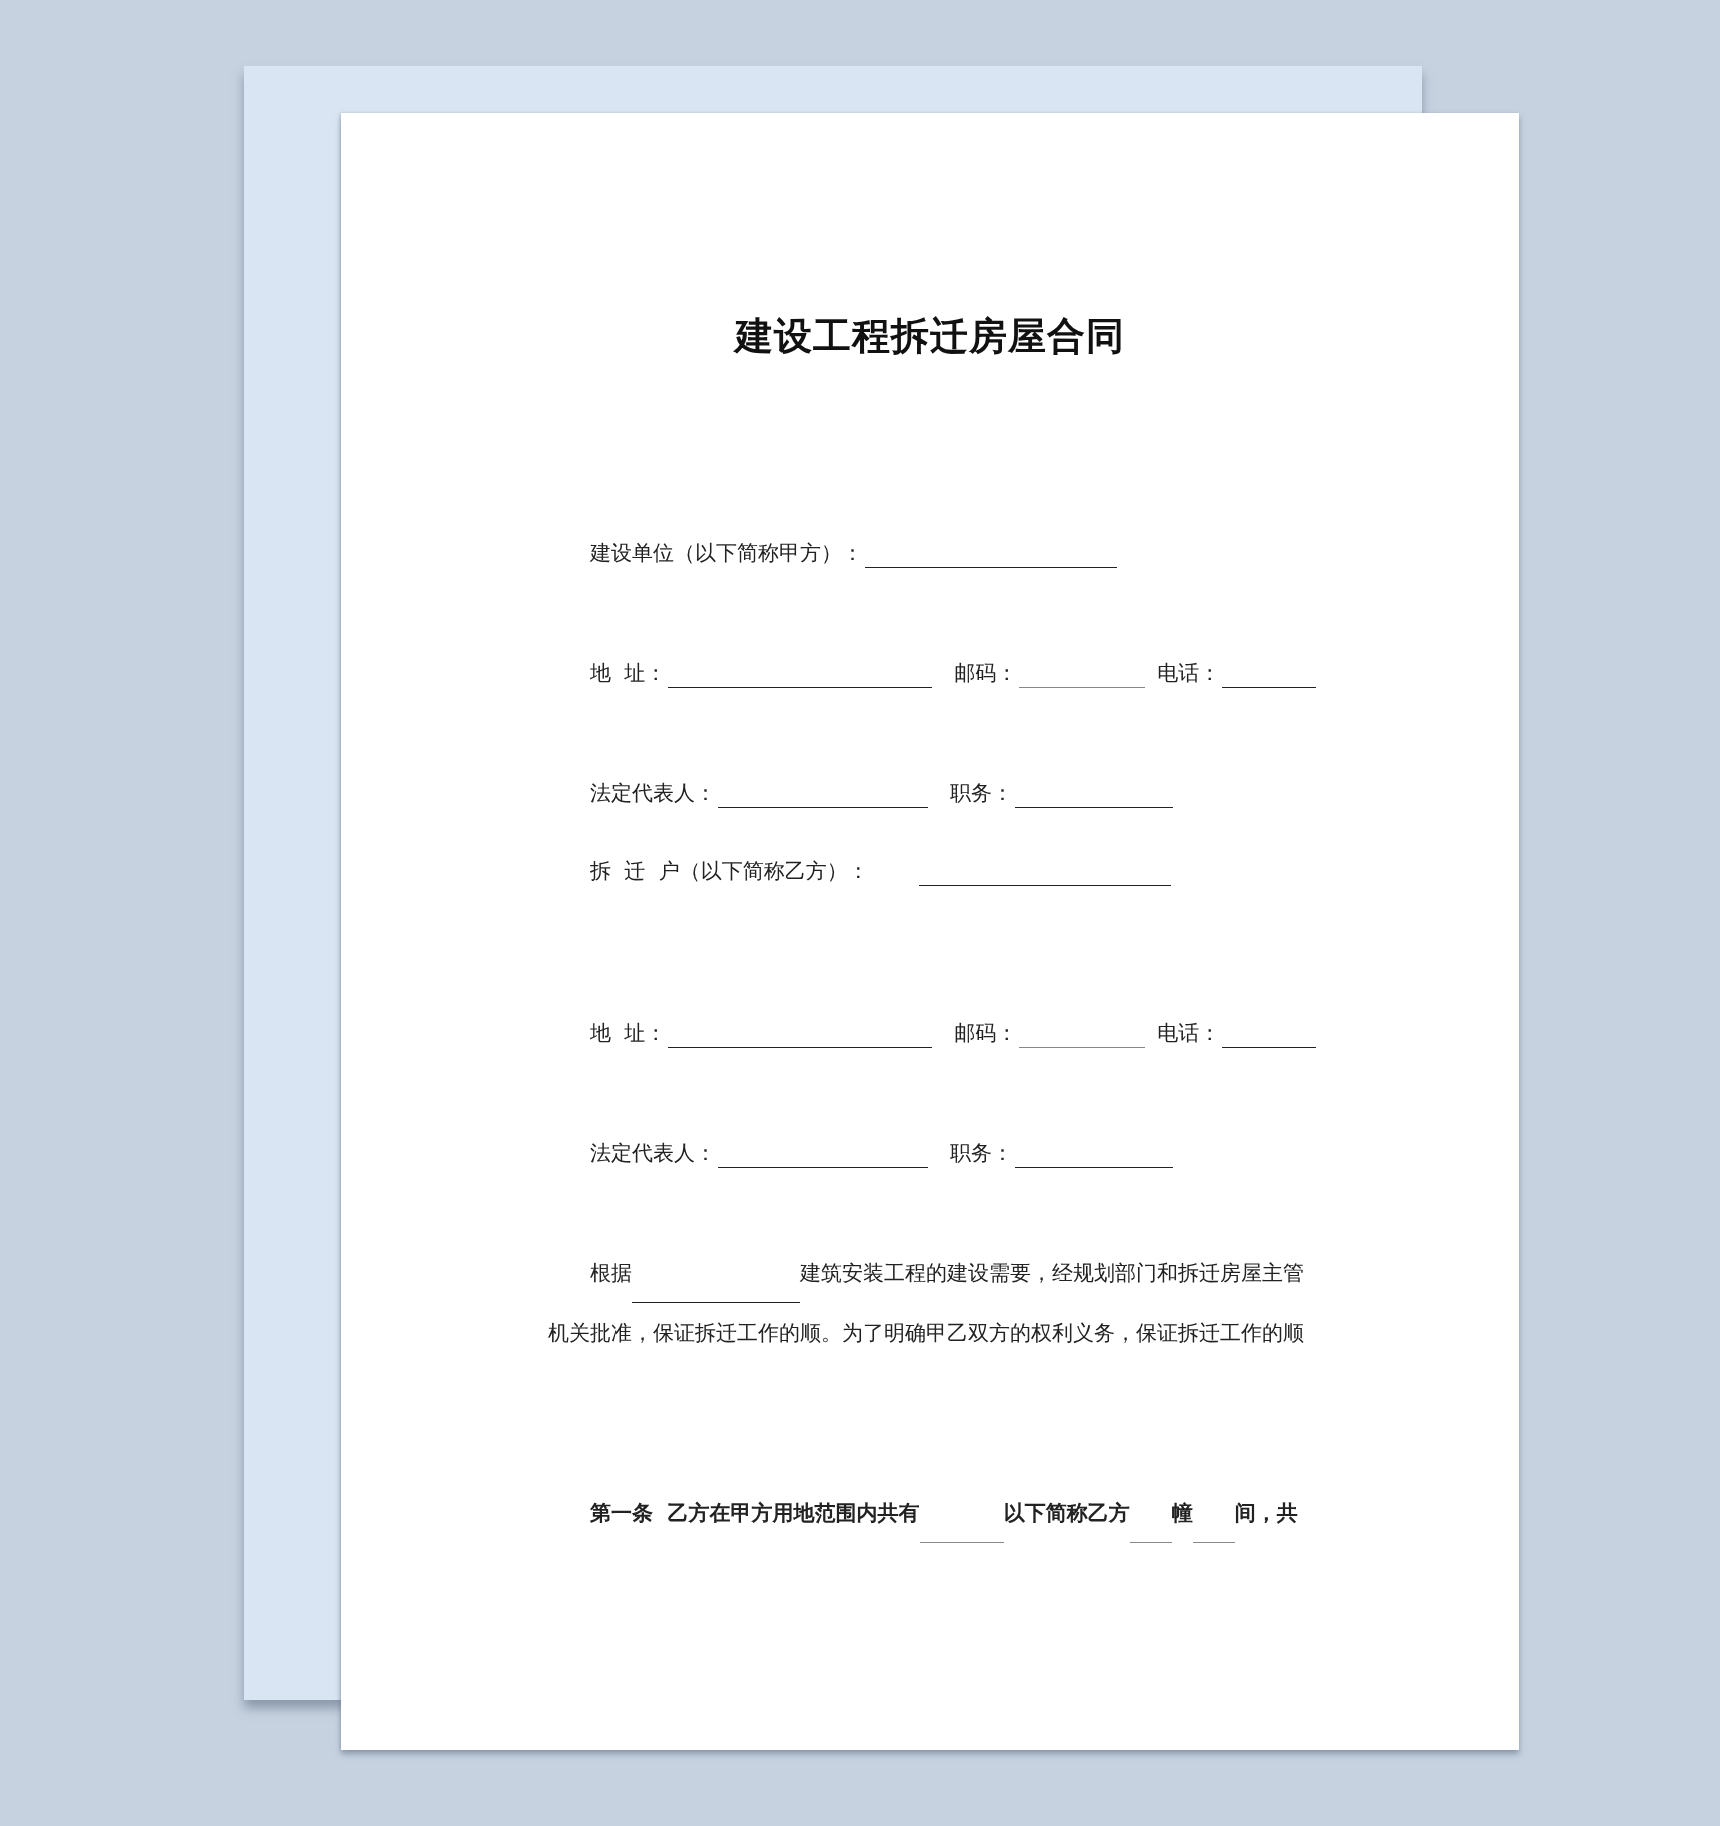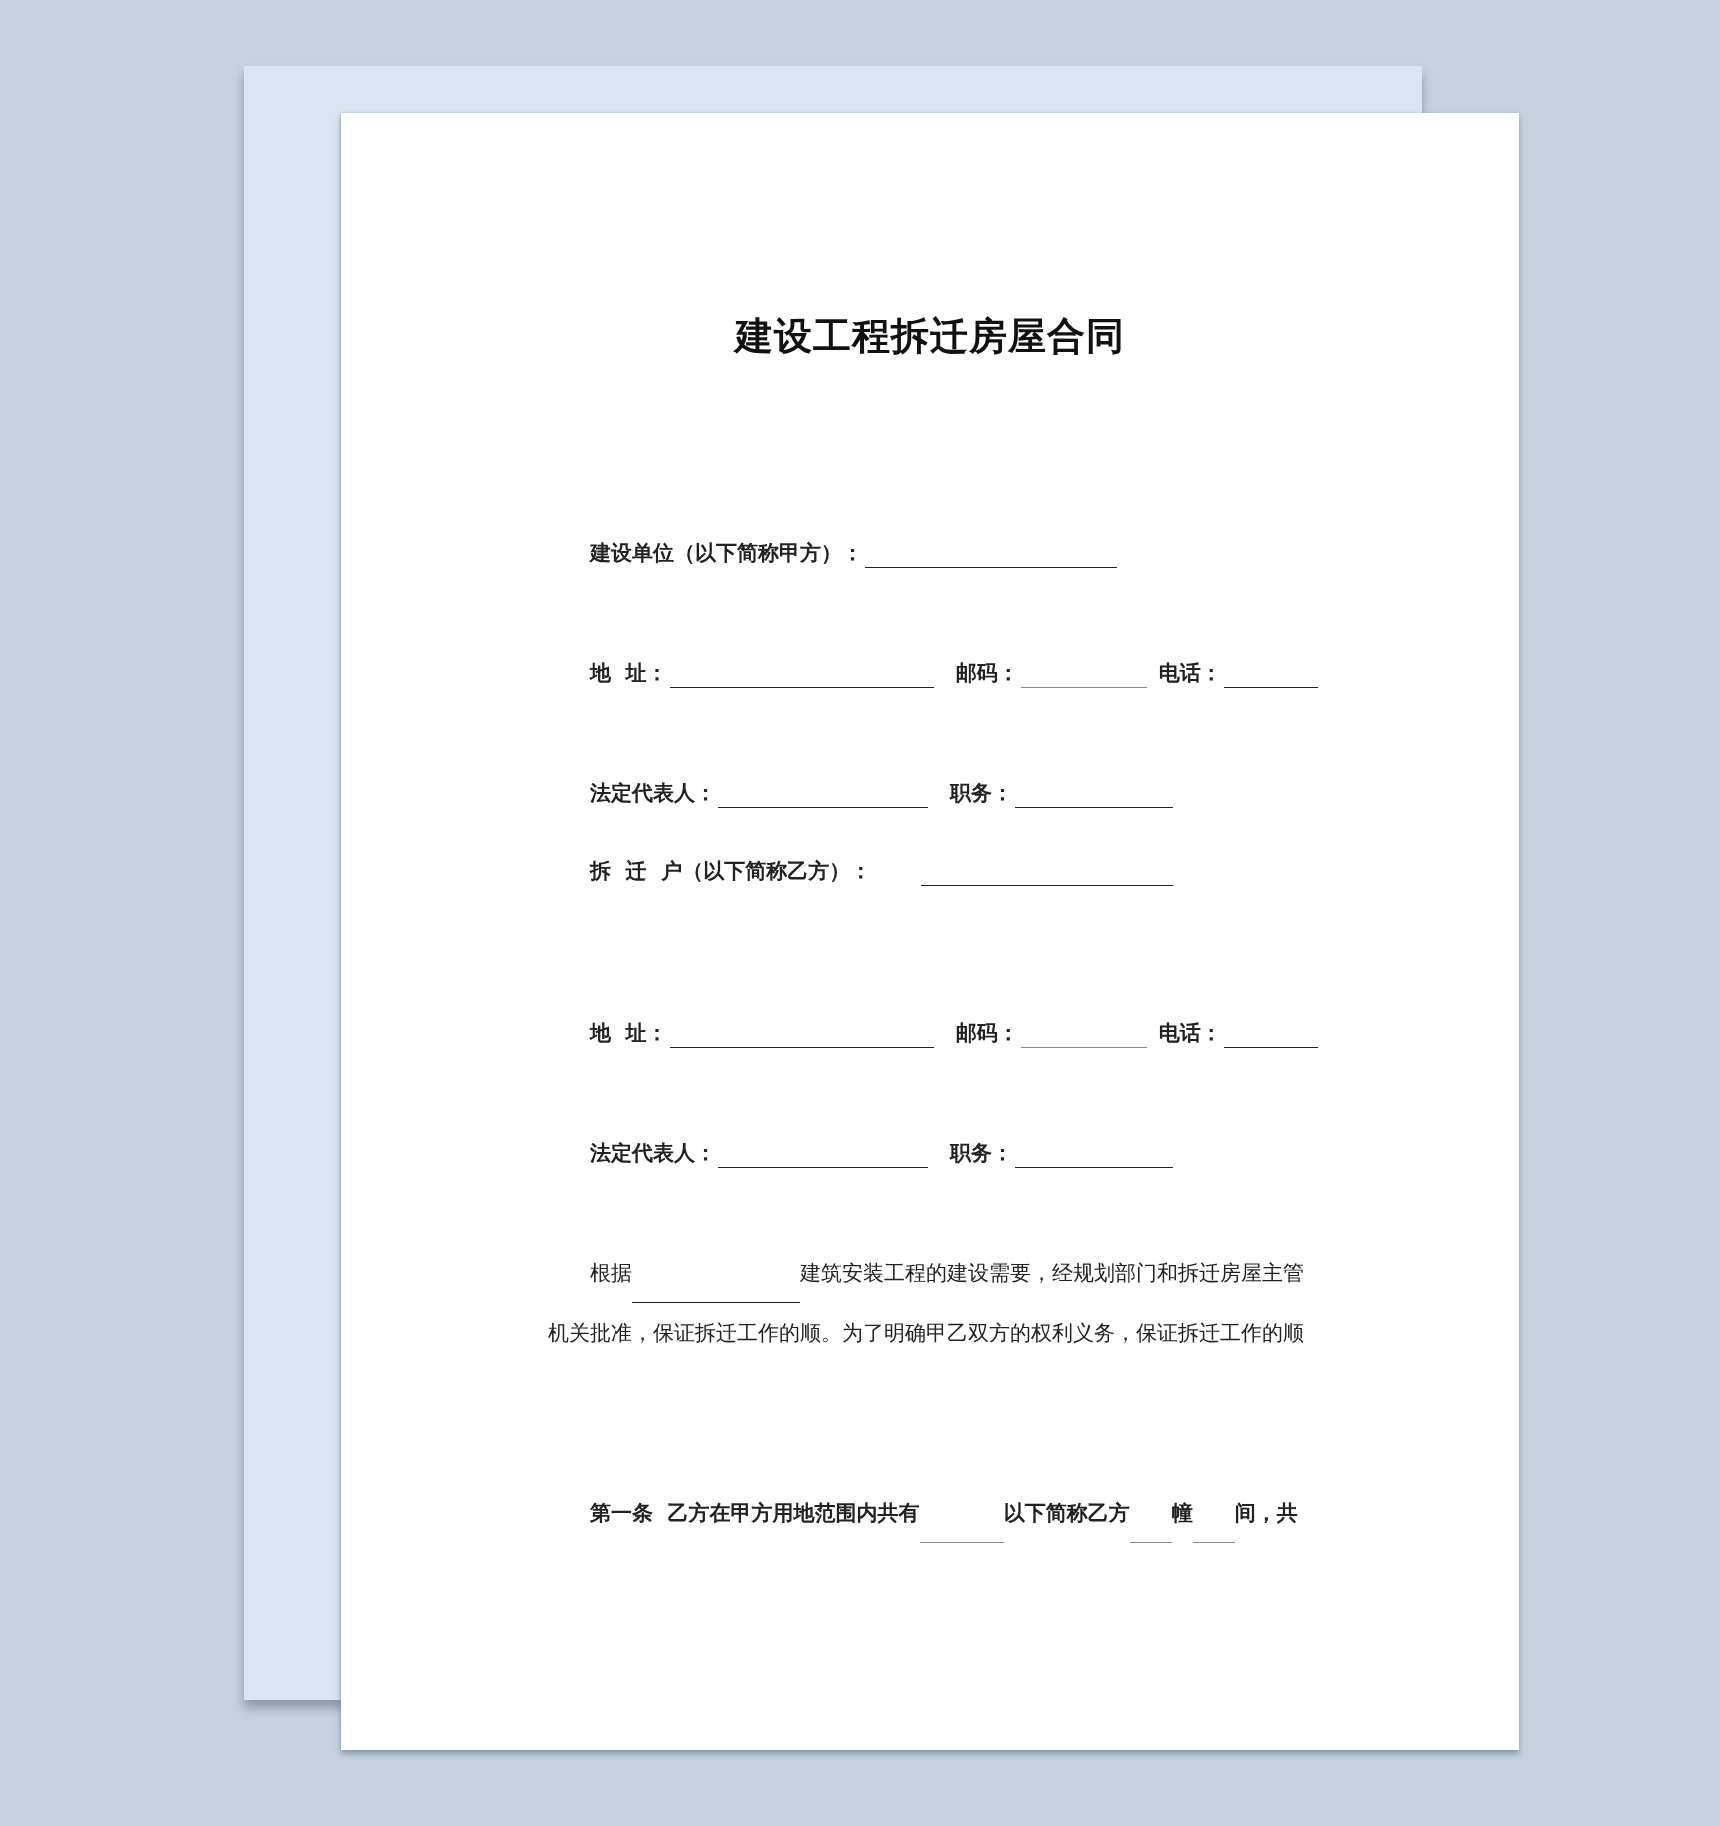--- a/index.html
+++ b/index.html
@@ -26,21 +26,21 @@
   .title {
     position: absolute; left: 0; width: 100%;
     top: 198px; text-align: center;
     font-family: "DejaVu Sans", "Liberation Sans", sans-serif;
     font-weight: bold; font-size: 38px; color: #111;
     letter-spacing: 1px;
   }
   .line {
     position: absolute; left: 249px;
     font-size: 21px; line-height: 30px; white-space: nowrap;
-    display: flex; align-items: flex-end; font-weight: bold;
+    display: flex; align-items: flex-end;
   }
   .blank {
     display: inline-block; border-bottom: 1.5px solid #222;
     height: 22px; margin: 0 2px;
   }
   .blank.light { border-bottom-color: #888; }
   .gap { display: inline-block; }
   .para {
     position: absolute; left: 207px; width: 762px;
     font-size: 21px; line-height: 60px; color: #222;

